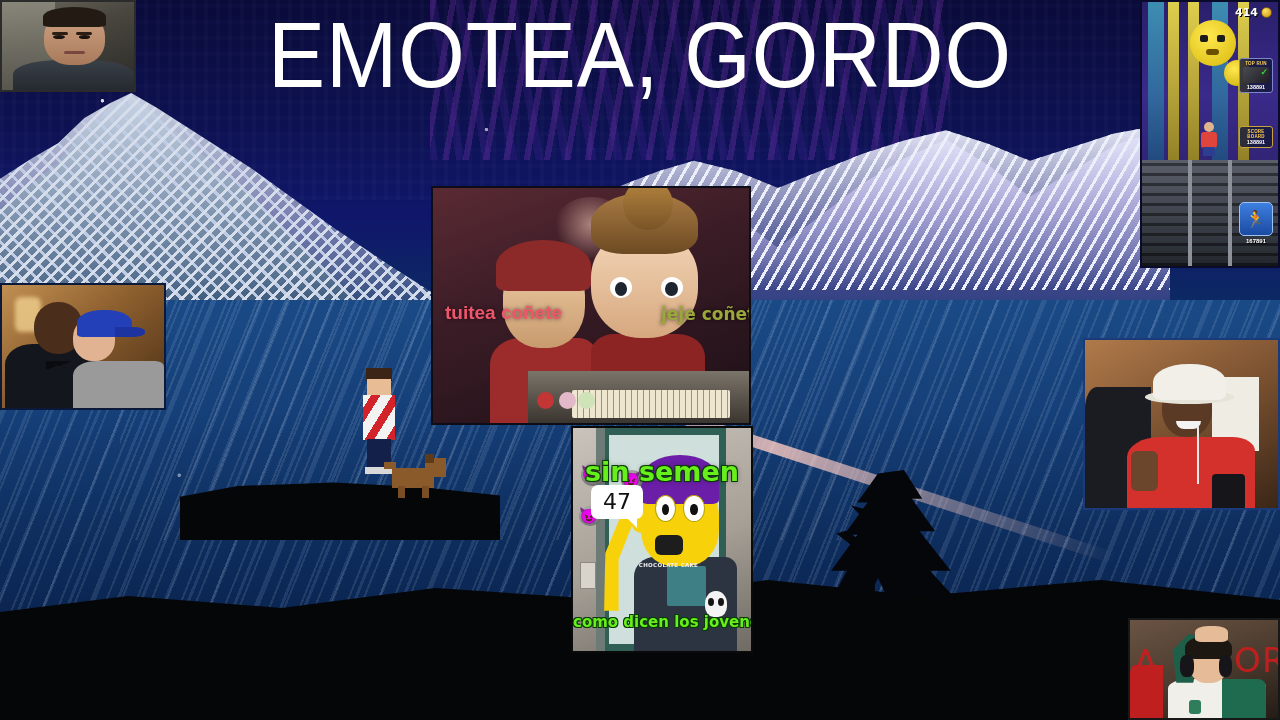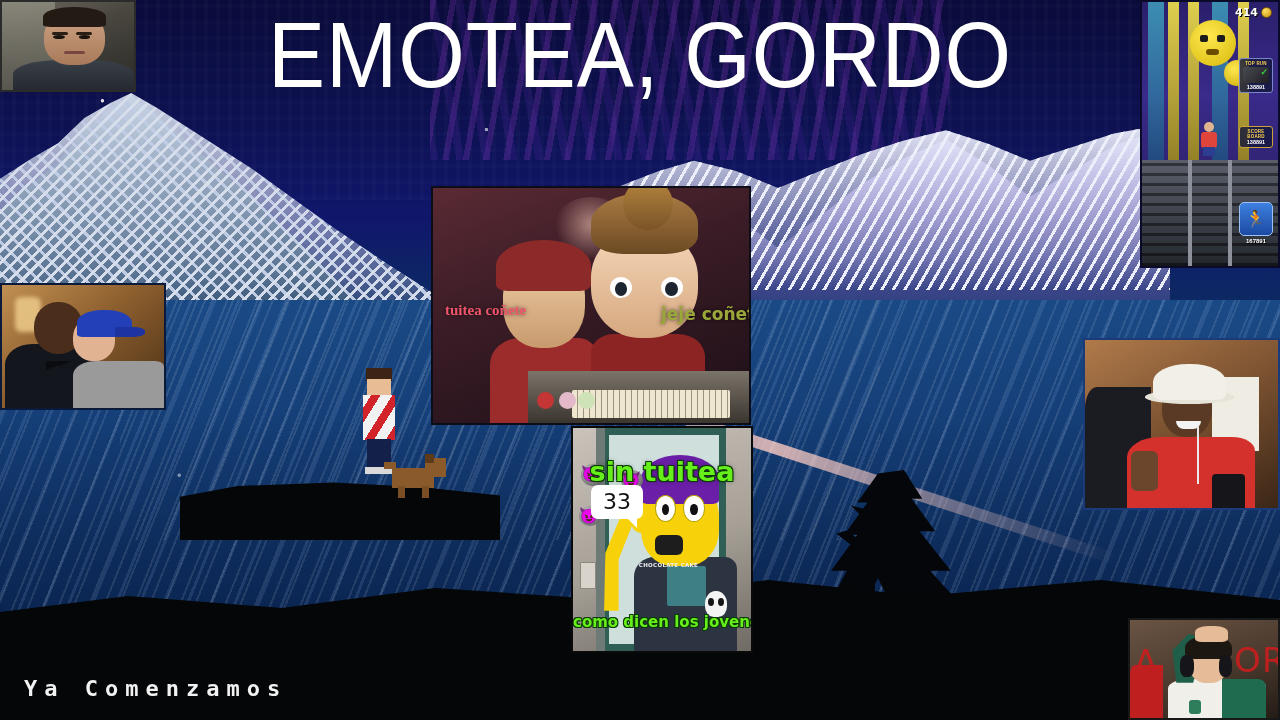--- a/index.html
+++ b/index.html
@@ -289,22 +289,22 @@
   .bubble::after{ content:""; position:absolute; right:6px; bottom:-9px; border:6px solid transparent;
     border-top-color:#fff; border-right-color:#fff; }
 
   .meme-top{ left:0; right:0; top:28px; text-align:center; font-size:27px; color:#66ef1a;
     font-family:"DejaVu Sans","Liberation Sans",sans-serif;
     text-shadow: -1px -1px 0 #0a3a05, 1px -1px 0 #0a3a05, -1px 1px 0 #0a3a05, 1px 1px 0 #0a3a05, 0 0 5px rgba(0,0,0,.5); }
   .meme-bot{ left:0; right:0; top:185px; text-align:center; font-size:15px; color:#66ef1a;
     font-family:"DejaVu Sans","Liberation Sans",sans-serif;
     text-shadow: -1px -1px 0 #0a3a05, 1px -1px 0 #0a3a05, -1px 1px 0 #0a3a05, 1px 1px 0 #0a3a05; }
 
-  .jn-left-txt{ left:12px; top:114px; font-size:15px; color:#f0566b; font-weight:400;
-    font-family:Liberation Serif, serif; text-shadow:0 0 4px rgba(0,0,0,.6); }
+  .jn-left-txt{ left:12px; top:114px; font-size:19px; color:#f0566b; font-weight:400;
+    font-family:Liberation Sans, sans-serif; text-shadow:0 0 4px rgba(0,0,0,.6); }
   .jn-right-txt{ left:228px; top:116px; font-size:17px; color:#9aa83a; font-weight:400;
     font-family:"DejaVu Sans","Liberation Sans",sans-serif; text-shadow:0 0 4px rgba(0,0,0,.7); }
 
   
   #cam-right{ left:1083px; top:338px; width:197px; height:172px; border:2px solid #1b3a7a; }
   .rc-bg{ position:absolute; inset:0; background:linear-gradient(150deg,#b07a4a 0%, #7a5130 50%, #3b2617 100%); }
   .rc-chair{ position:absolute; left:0; top:28%; width:34%; height:72%; background:#1b1b22; border-radius:18% 0 0 0; }
   .rc-head{ position:absolute; left:40%; top:24%; width:26%; height:34%; border-radius:46%; background:#5a3a24; }
   .rc-hat{ position:absolute; left:35%; top:14%; width:38%; height:22%; background:#f1efe7; border-radius:48% 48% 14% 14%; }
   .rc-hat-brim{ position:absolute; left:31%; top:30%; width:46%; height:8%; background:#e6e3d8; border-radius:50%; }
@@ -482,23 +482,23 @@
     <div class="si-cake"></div>
     <div class="si-caketxt">CHOCOLATE CAKE</div>
     <div class="si-skull">
       <span class="si-skull-eye" style="left:3px"></span>
       <span class="si-skull-eye" style="left:13px"></span>
     </div>
     <div class="si-troll" style="left:8px; top:36px; width:24px; height:22px;"></div>
     <div class="si-troll" style="left:48px; top:42px; width:22px; height:20px;"></div>
     <div class="si-troll" style="left:6px; top:78px; width:22px; height:20px;"></div>
     <div class="bubble">
-      <span class="bubble-txt">33</span>
-    </div>
-    <div class="ovl-text meme-top">sin tuitea</div>
+      <span class="bubble-txt">47</span>
+    </div>
+    <div class="ovl-text meme-top">sin semen</div>
     <div class="ovl-text meme-bot">como dicen los jovenes</div>
   </div>
 
   <div class="panel" id="cam-right">
     <div class="rc-bg"></div>
     <div class="rc-shirt"></div>
     <div class="rc-chair"></div>
     <div class="rc-body"></div>
     <div class="rc-head"></div>
     <div class="rc-hat-brim"></div>
@@ -519,15 +519,14 @@
     <div class="br-stripe"></div>
     <div class="br-badge"></div>
     <div class="br-arm"></div>
     <div class="br-head"></div>
     <div class="br-hair"></div>
     <div class="br-hand"></div>
     <div class="br-hp" style="left:34%"></div>
     <div class="br-hp" style="left:60%"></div>
   </div>
 
-  <div class="caption">Ya Comenzamos</div>
 
 </div>
 
 </body></html>

